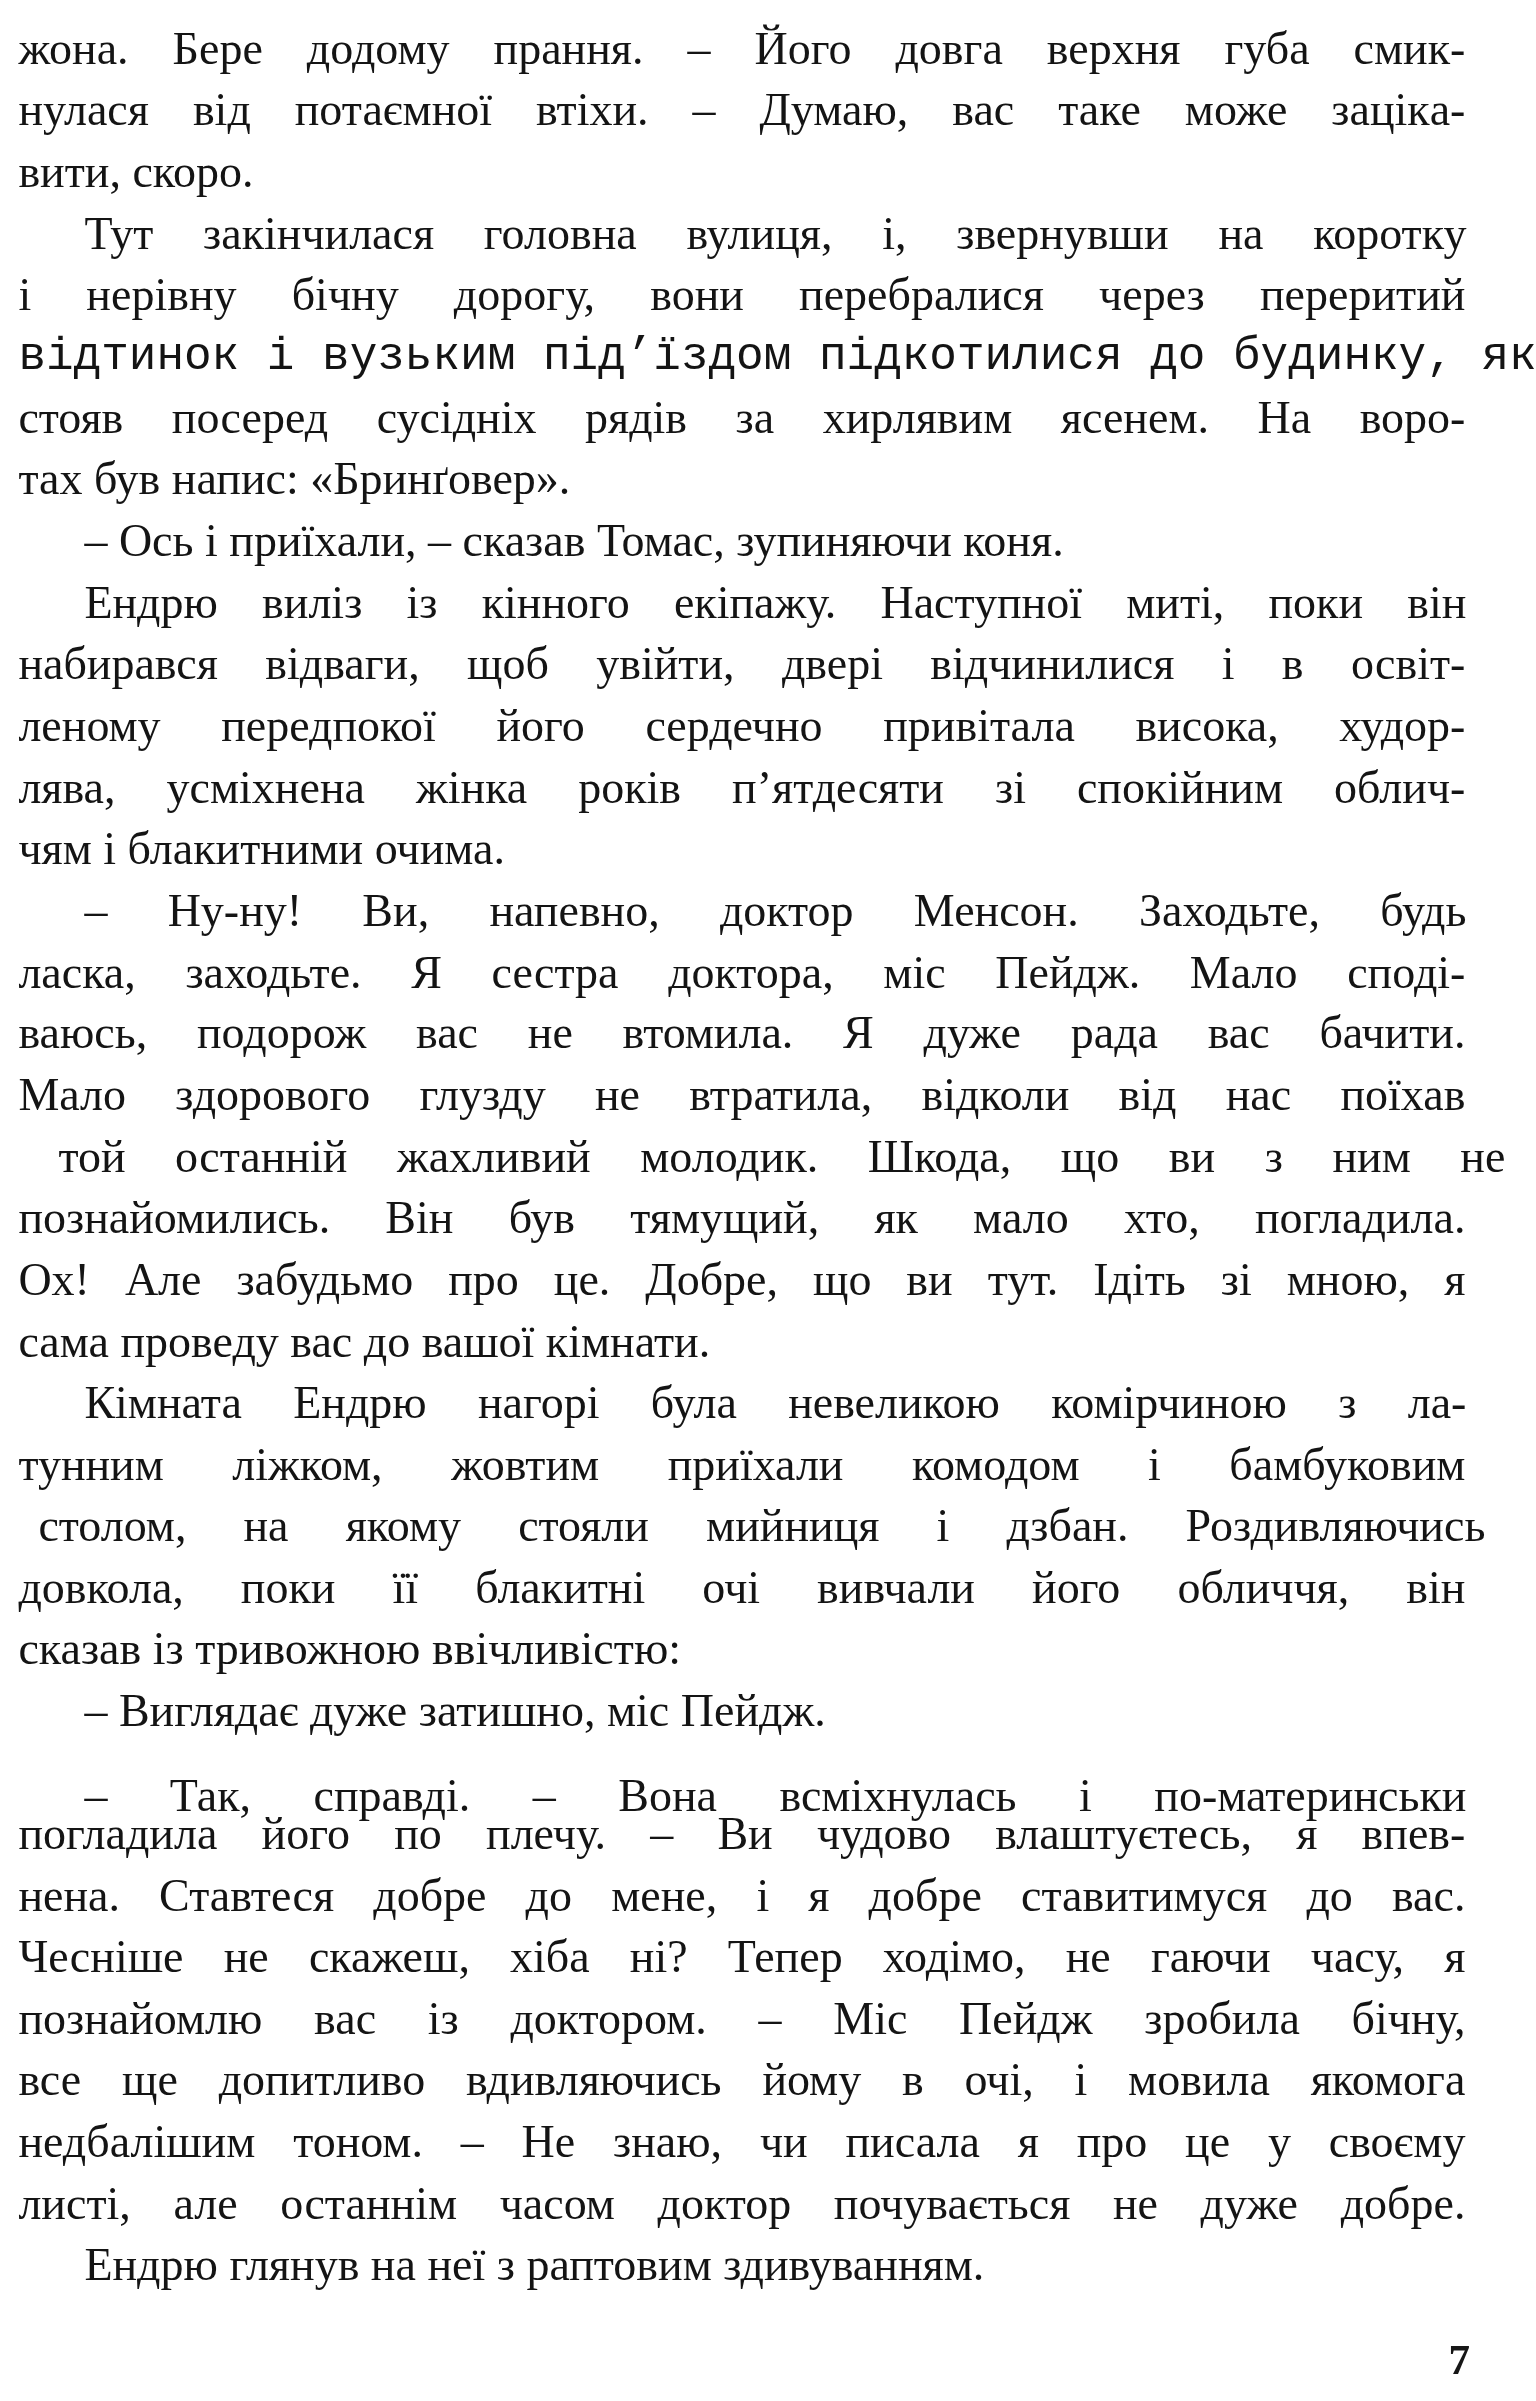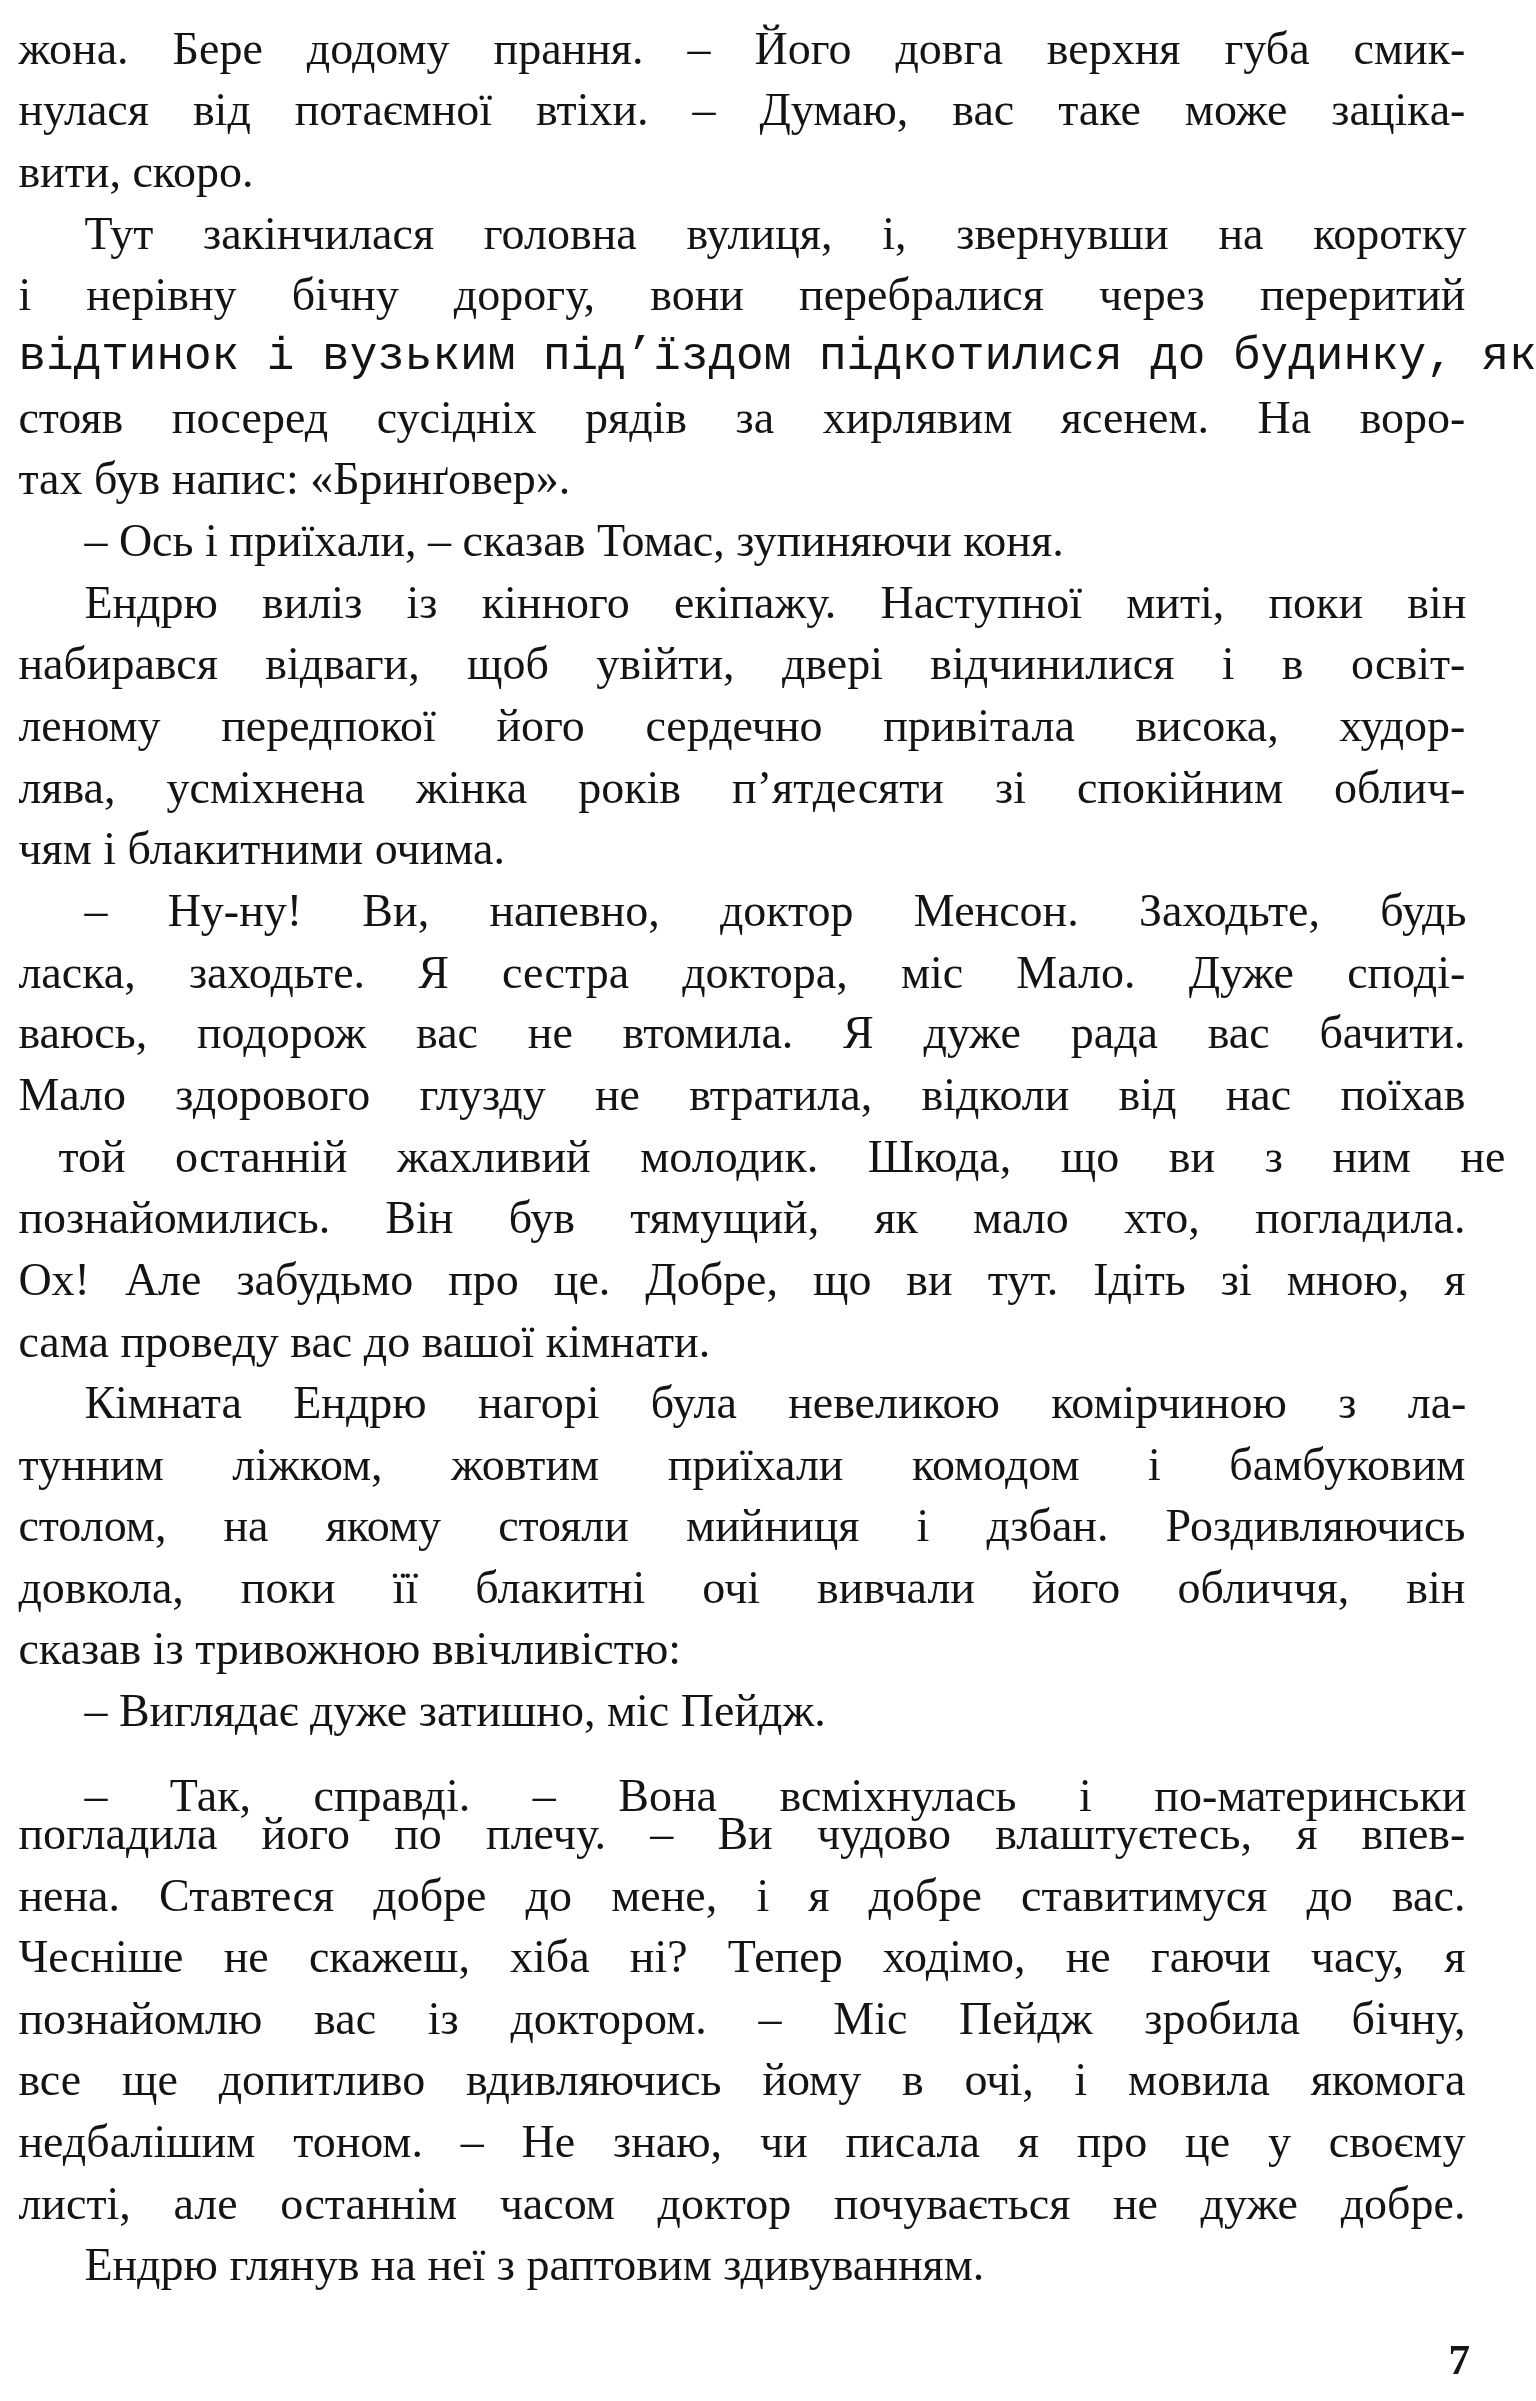--- a/index.html
+++ b/index.html
@@ -71,30 +71,30 @@
       <div class="line" style="top: 329px; font-family: Liberation Mono, monospace;">відтинок і вузьким під’їздом підкотилися до будинку, який</div>
       <div class="line" style="top: 390px;">стояв посеред сусідніх рядів за хирлявим ясенем. На воро-</div>
       <div class="line last" style="top: 451px;">тах був напис: «Бринґовер».</div>
       <div class="line indent last" style="top: 513px;">– Ось і приїхали, – сказав Томас, зупиняючи коня.</div>
       <div class="line indent" style="top: 575px;">Ендрю виліз із кінного екіпажу. Наступної миті, поки він</div>
       <div class="line" style="top: 636px;">набирався відваги, щоб увійти, двері відчинилися і в освіт-</div>
       <div class="line" style="top: 698px;">леному передпокої його сердечно привітала висока, худор-</div>
       <div class="line" style="top: 760px;">лява, усміхнена жінка років п’ятдесяти зі спокійним облич-</div>
       <div class="line last" style="top: 821px;">чям і блакитними очима.</div>
       <div class="line indent" style="top: 883px;">– Ну-ну! Ви, напевно, доктор Менсон. Заходьте, будь</div>
-      <div class="line" style="top: 945px;">ласка, заходьте. Я сестра доктора, міс Мало. Дуже сподi-</div>
+      <div class="line" style="top: 945px;">ласка, заходьте. Я сестра доктора, міс Пейдж. Мало сподi-</div>
       <div class="line" style="top: 1005px;">ваюсь, подорож вас не втомила. Я дуже рада вас бачити.</div>
       <div class="line" style="top: 1067px;">Мало здорового глузду не втратила, відколи від нас поїхав</div>
       <div class="line" style="top: 1129px; margin-left: 40px;">той останній жахливий молодик. Шкода, що ви з ним не</div>
       <div class="line" style="top: 1190px;">познайомились. Він був тямущий, як мало хто, погладила.</div>
       <div class="line" style="top: 1252px;">Ох! Але забудьмо про це. Добре, що ви тут. Ідіть зі мною, я</div>
       <div class="line last" style="top: 1314px;">сама проведу вас до вашої кімнати.</div>
       <div class="line indent" style="top: 1375px;">Кімната Ендрю нагорі була невеликою комірчиною з ла-</div>
       <div class="line" style="top: 1437px;">тунним ліжком, жовтим приїхали комодом і бамбуковим</div>
-      <div class="line" style="top: 1498px;">столом, на якому стояли мийниця і дзбан. Роздивляючись</div>
+      <div class="line" style="top: 1498px; margin-left: 20px;">столом, на якому стояли мийниця і дзбан. Роздивляючись</div>
       <div class="line" style="top: 1560px;">довкола, поки її блакитні очі вивчали його обличчя, він</div>
       <div class="line last" style="top: 1621px;">сказав із тривожною ввічливістю:</div>
       <div class="line indent last" style="top: 1683px;">– Виглядає дуже затишно, міс Пейдж.</div>
       <div class="line indent" style="top: 1744px; margin-top: 24px;">– Так, справді. – Вона всміхнулась і по-материнськи</div>
       <div class="line" style="top: 1806px;">погладила його по плечу. – Ви чудово влаштуєтесь, я впев-</div>
       <div class="line" style="top: 1868px;">нена. Ставтеся добре до мене, і я добре ставитимуся до вас.</div>
       <div class="line" style="top: 1929px;">Чесніше не скажеш, хіба ні? Тепер ходімо, не гаючи часу, я</div>
       <div class="line" style="top: 1991px;">познайомлю вас із доктором. – Міс Пейдж зробила бічну,</div>
       <div class="line" style="top: 2052px;">все ще допитливо вдивляючись йому в очі, і мовила якомога</div>
       <div class="line" style="top: 2114px;">недбалішим тоном. – Не знаю, чи писала я про це у своєму</div>

